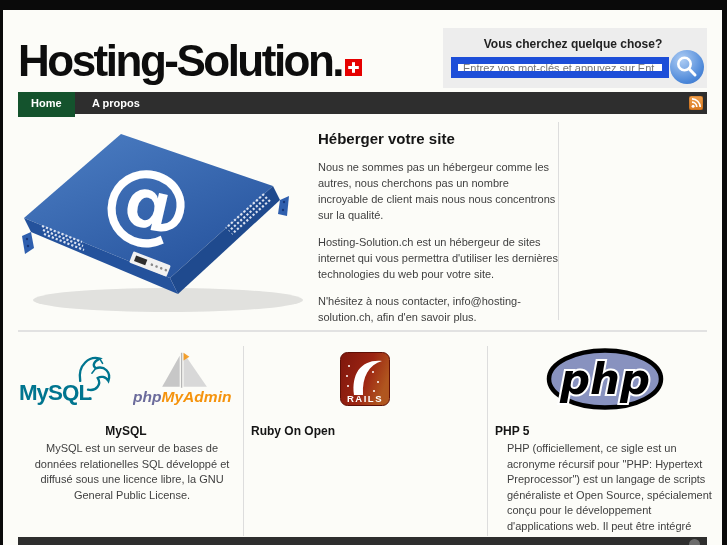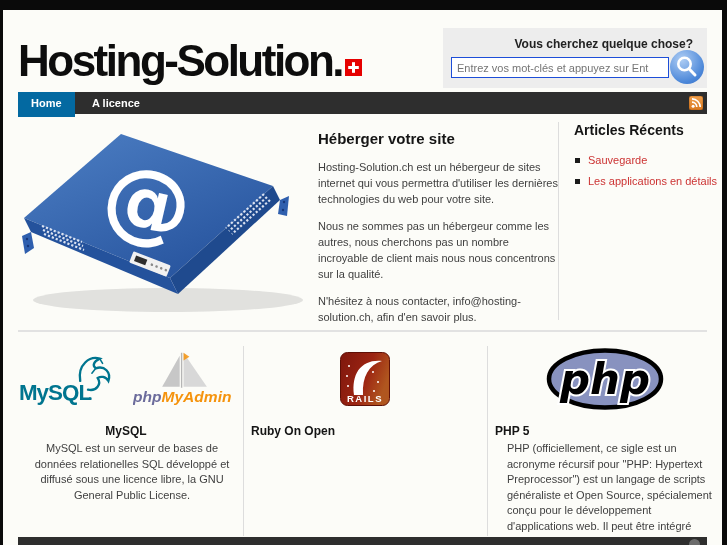--- a/index.html
+++ b/index.html
@@ -20,44 +20,44 @@
     position:absolute; top:26px; left:0; font-size:44px; font-weight:bold;
     letter-spacing:-2.5px; color:#0d0d0d; white-space:nowrap; cursor:pointer;
   }
   .flag { display:inline-block; width:17px; height:17px; margin-left:3px; vertical-align:baseline; }
 
   .search-area {
     position:absolute; top:18px; right:0; width:264px; height:60px;
     background:var(--search-box-bg,#ededed);
   }
   .search-label {
-    display:block; text-align:right; padding:9px 14px 4px 10px;
+    display:block; text-align:center; padding:9px 14px 4px 10px;
     font-size:12px; font-weight:bold; color:#222;
   }
   .search-input {
     position:absolute; left:8px; top:29px; width:218px; height:21px;
-    border:1px solid #1d4ed8; font-size:11px; padding:0 5px; color:#444;
+    border:7px solid #1d4ed8; font-size:11px; padding:0 5px; color:#444;
     font-family:"Liberation Sans",sans-serif; background:#fff;
   }
   .search-btn {
     position:absolute; right:3px; top:22px; width:34px; height:34px;
     border-radius:50%; border:none; cursor:pointer;
     background:radial-gradient(circle at 35% 28%, #aecdf4 0%, var(--search-btn-blue,#4a86d8) 70%, #3c6fc0 100%);
   }
 
   
   .nav {
     position:absolute; top:82px; left:0; right:0; height:22px;
     background:var(--nav-bg,#2e2e2e);
   }
   .nav-item {
     display:inline-block; height:22px; line-height:22px; padding:0 13px;
     font-size:11px; font-weight:bold; color:#fff; text-decoration:none; cursor:pointer;
   }
-  .nav-item.active { height:25px; background:#0369a1; }
+  .nav-item.active { height:25px; background:#14532d; }
   .rss-icon { position:absolute; right:4px; top:4px; width:14px; height:14px; cursor:pointer; }
 
   
   .server-figure { position:absolute; left:0; top:116px; width:295px; height:198px; }
 
   .main-col { position:absolute; left:300px; top:112px; width:240px; }
   .main-col h1 { font-size:15px; font-weight:bold; color:#151515; margin:8px 0 12px; }
   .main-col p { font-size:11px; line-height:16px; color:#3f3f3f; margin:0 0 11px; }
 
   .vdiv-main { position:absolute; left:540px; top:112px; height:198px; border-left:1px solid #dddddd; }
@@ -108,21 +108,21 @@
       <button class="search-btn">
         <svg viewBox="0 0 34 34" width="34" height="34">
           <circle cx="14.5" cy="14" r="6.2" fill="none" stroke="#ffffff" stroke-width="2.6"></circle>
           <line x1="19" y1="18.8" x2="25" y2="25" stroke="#ffffff" stroke-width="3" stroke-linecap="round"></line>
         </svg>
       </button>
     </div>
 
     <div class="nav">
       <a class="nav-item active">Home</a>
-      <a class="nav-item">A licence</a>
+      <a class="nav-item">A propos</a>
       <svg class="rss-icon" viewBox="0 0 14 14">
         <defs>
           <linearGradient id="rssg" x1="0" y1="0" x2="0" y2="1">
             <stop offset="0" stop-color="#f0a14f"></stop>
               <stop offset="1" stop-color="#d9781f"></stop>
           </linearGradient>
         </defs>
         <rect width="14" height="14" rx="2.5" fill="url(#rssg)" stroke="#b45f12" stroke-width="0.6"></rect>
         <circle cx="4.1" cy="10.3" r="1.5" fill="#fff"></circle>
         <path d="M3 6.2 a5 5 0 0 1 4.8 4.8" fill="none" stroke="#fff" stroke-width="1.7"></path>
@@ -161,38 +161,27 @@
         <rect x="116" y="135" width="12" height="6" fill="#2e2e2e"></rect>
         <circle cx="134" cy="138" r="1.3" fill="#8a8a8a"></circle>
         <circle cx="139" cy="138" r="1.3" fill="#8a8a8a"></circle>
         <circle cx="144" cy="138" r="1.3" fill="#8a8a8a"></circle>
         <circle cx="149" cy="138" r="1.3" fill="#8a8a8a"></circle>
       </g>
     </svg>
 
     <div class="main-col">
       <h1>Héberger votre site</h1>
+      <p>Nous ne sommes pas un hébergeur comme les autres, nous cherchons pas un nombre incroyable de client mais nous nous concentrons sur la qualité.</p>
       <p>Hosting-Solution.ch est un hébergeur de sites internet qui vous permettra d'utiliser les dernières technologies du web pour votre site.</p>
-      <p>Nous ne sommes pas un hébergeur comme les autres, nous cherchons pas un nombre incroyable de client mais nous nous concentrons sur la qualité.</p>
       <p>N'hésitez à nous contacter, info@hosting-solution.ch, afin d'en savoir plus.</p>
     </div>
 
     <div class="vdiv-main"></div>
 
-    <div class="sidebar">
-      <h2>Articles Récents</h2>
-      <ul>
-        <li>
-          <a>Sauvegarde</a>
-        </li>
-        <li>
-          <a>Les applications en détails</a>
-        </li>
-      </ul>
-    </div>
 
     <div class="hr-divider"></div>
 
     <div class="feature feature-1">
       <div class="logos">
         <svg viewBox="0 0 112 56" width="112" height="56">
           <path d="M64,30 C61,13 74,4 84,7 C78,10 76,14 80,17 C89,14 96,21 93,30 C90,25 85,25 82,27 C86,33 81,41 72,39" fill="none" style="stroke:var(--mysql-teal,#00758f)" stroke-width="2.4" stroke-linecap="round"></path>
           <path d="M80,17 L76,22 M84,7 L87,12" style="stroke:var(--mysql-teal,#00758f)" stroke-width="1.6" stroke-linecap="round"></path>
           <text x="1" y="50" font-size="23" font-weight="bold" letter-spacing="-1" style="fill:var(--mysql-teal,#00758f)" font-family="&quot;Liberation Sans&quot;,sans-serif">MySQL</text>
           <circle cx="74" cy="48" r="1.3" style="fill:var(--mysql-teal,#00758f)"></circle>

